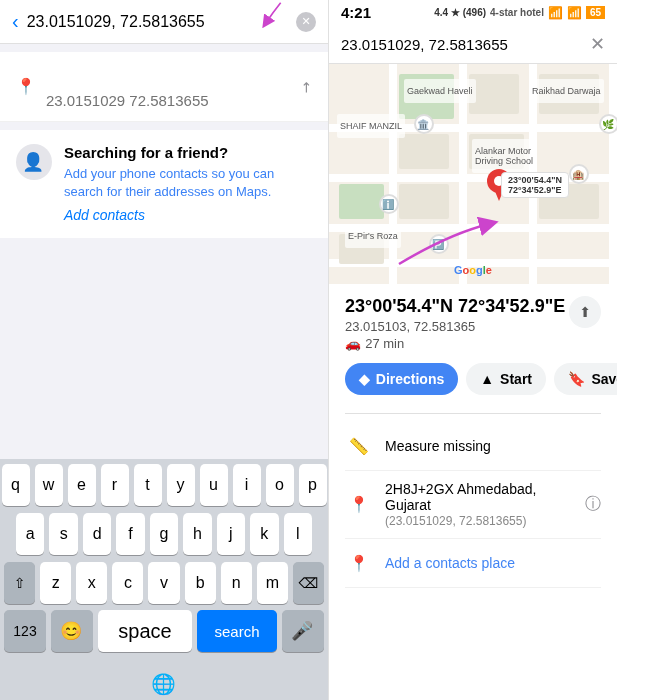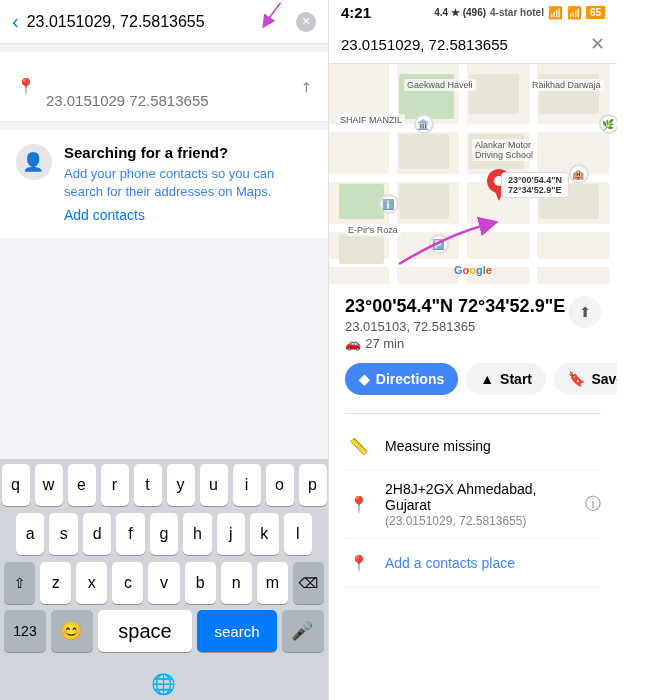--- a/index.html
+++ b/index.html
@@ -139,20 +139,21 @@
       color: #3b82f6;
       line-height: 1.4;
     }
 
     .add-contacts-btn {
       color: #007aff;
       font-size: 14px;
       cursor: pointer;
       margin-top: 6px;
       display: inline-block;
+      font-style: italic;
     }
 
     
     .keyboard {
       position: absolute;
       bottom: 0;
       left: 0;
       right: 0;
       background: #d1d5db;
     }
@@ -369,21 +370,21 @@
     .map-green {
       background: #c8dfc0;
     }
 
     .map-label {
       position: absolute;
       font-size: 9px;
       color: #555;
       font-weight: 500;
       background: rgba(255,255,255,0.7);
-      padding: 1px 3px;
+      padding: 7px 3px;
       border-radius: 2px;
     }
 
     .map-coord-label {
       position: absolute;
       background: #fff;
       border: 1px solid #ddd;
       border-radius: 4px;
       padding: 2px 6px;
       font-size: 9px;

